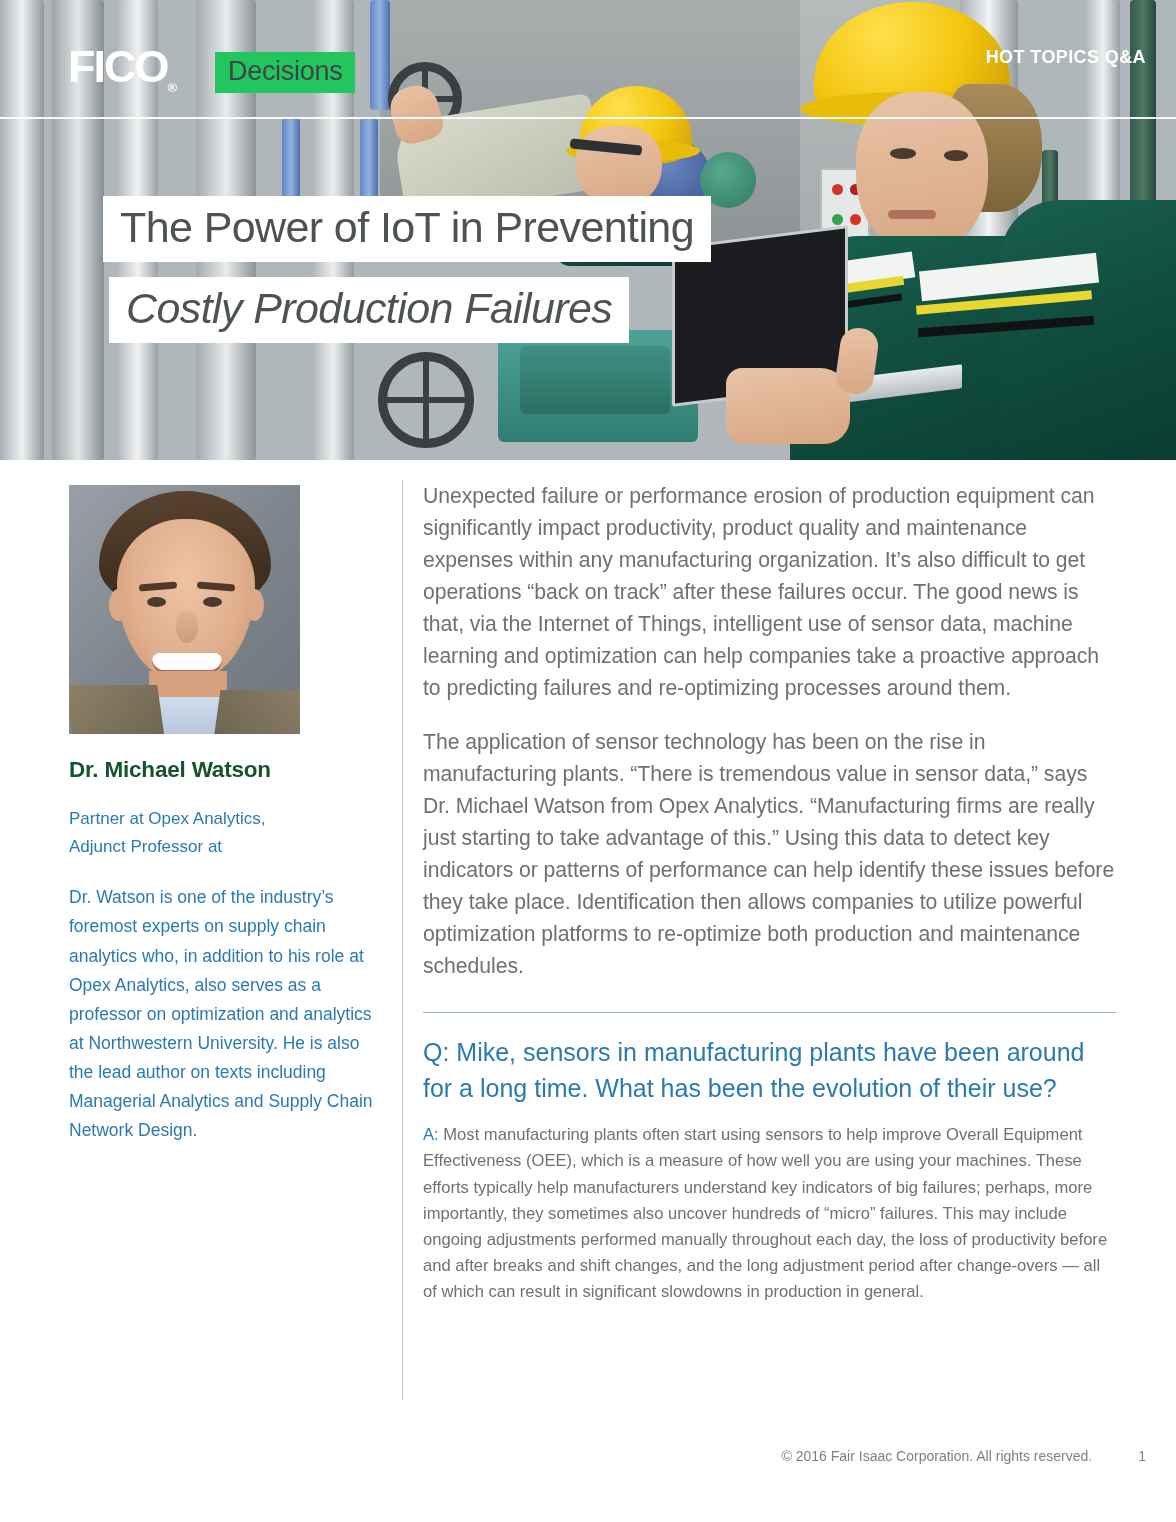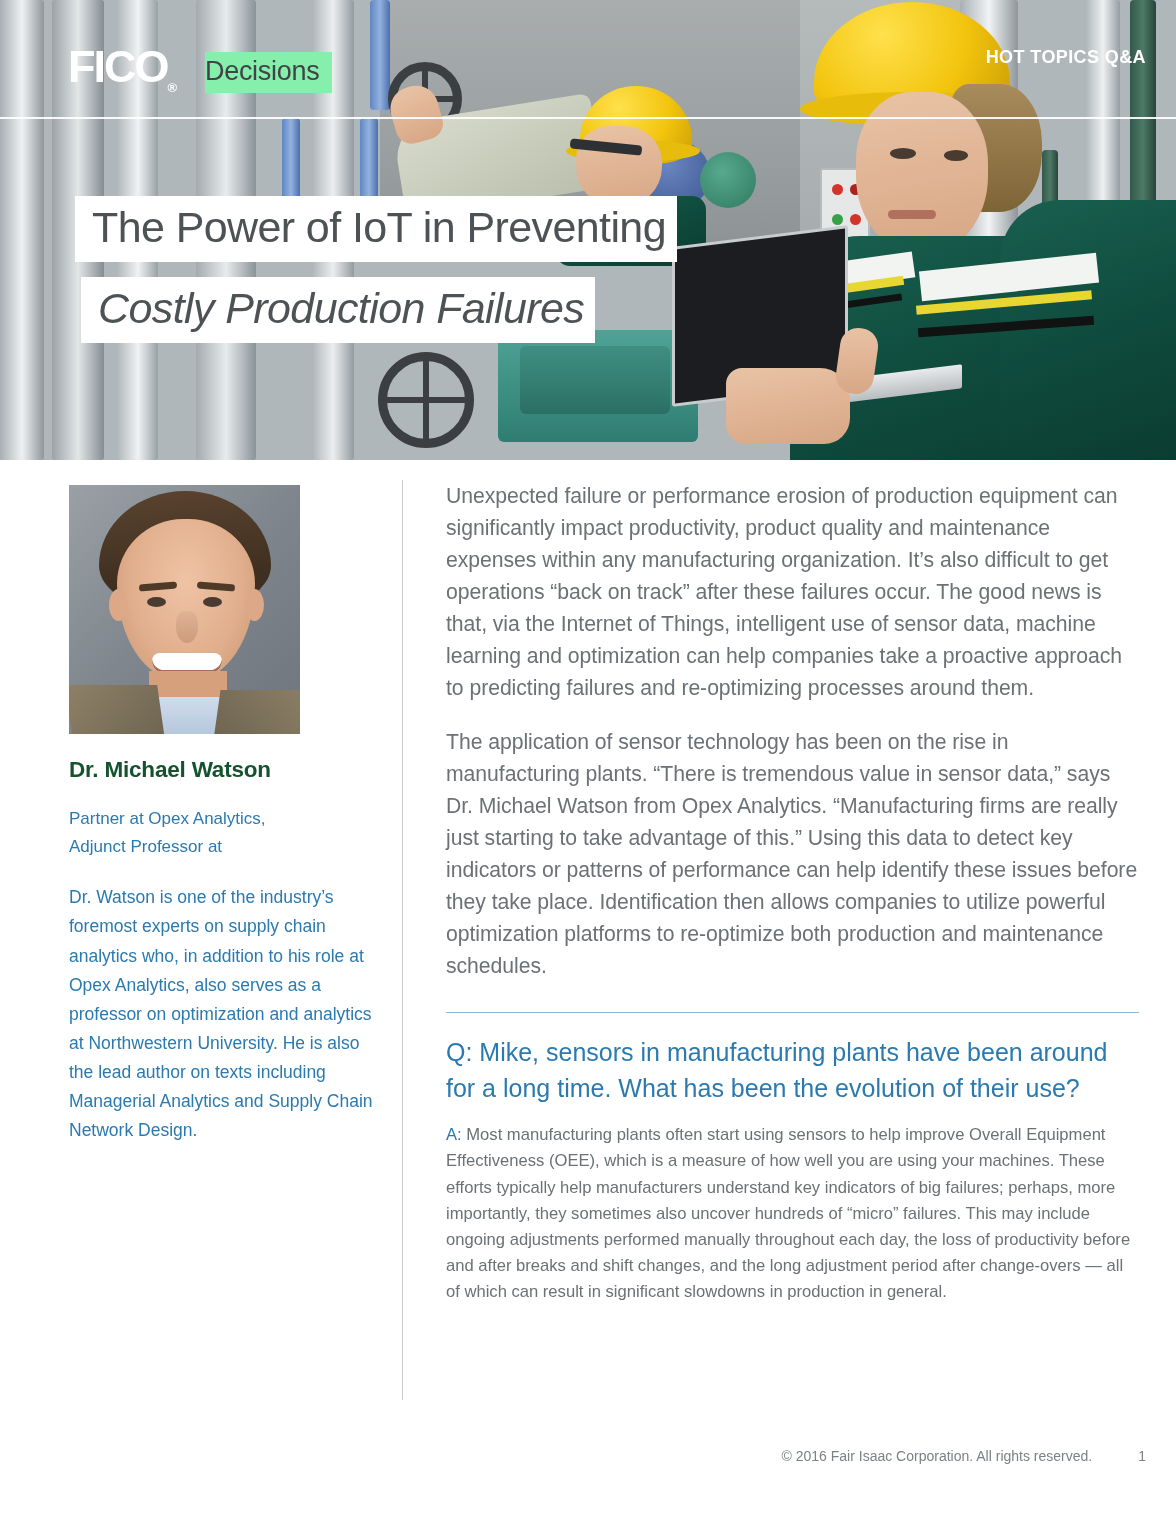--- a/index.html
+++ b/index.html
@@ -159,23 +159,23 @@
     line-height: 1;
     z-index: 6;
   }
   .fico-logo .reg {
     font-size: 13px;
     vertical-align: sub;
     letter-spacing: 0;
   }
   .decisions-box {
     position: absolute;
-    left: 205px; top: 52px;
-    background: #86efac;
-    padding: 4px 13px 6px 0;
+    left: 215px; top: 52px;
+    background: #22c55e;
+    padding: 4px 13px 6px 13px;
     z-index: 6;
   }
   .decisions-box span {
     font-size: 27px;
     color: #3f4447;
     font-weight: normal;
     letter-spacing: -0.3px;
   }
   .hot-topics {
     position: absolute;
@@ -184,26 +184,27 @@
     font-size: 18px;
     font-weight: bold;
     letter-spacing: 0.4px;
     z-index: 6;
   }
 
   .title-line {
     position: absolute;
     background: #ffffff;
     z-index: 6;
-    padding: 7px 11px 10px 17px;
+    padding: 7px 17px 10px 17px;
     color: #4d5255;
     font-size: 43px;
     font-weight: normal;
     letter-spacing: -0.6px;
     white-space: nowrap;
+    margin-left: 28px;
   }
   .title-line1 { left: 75px; top: 196px; }
   .title-line2 { left: 81px; top: 277px; font-style: italic; }
 
   
   .content {
     position: relative;
     width: 1176px;
     padding: 0;
   }
@@ -275,21 +276,21 @@
   .author-bio {
     margin-top: 22px;
     font-size: 17.5px;
     line-height: 1.66;
     color: #2a7ab0;
     max-width: 312px;
   }
 
   .main {
     position: absolute;
-    left: 446px; top: 20px;
+    left: 423px; top: 20px;
     width: 693px;
   }
   .lede {
     font-size: 21.2px;
     line-height: 1.51;
     color: #6b7175;
     margin: 0 0 22px 0;
     letter-spacing: -0.05px;
   }
   .qa-rule {

